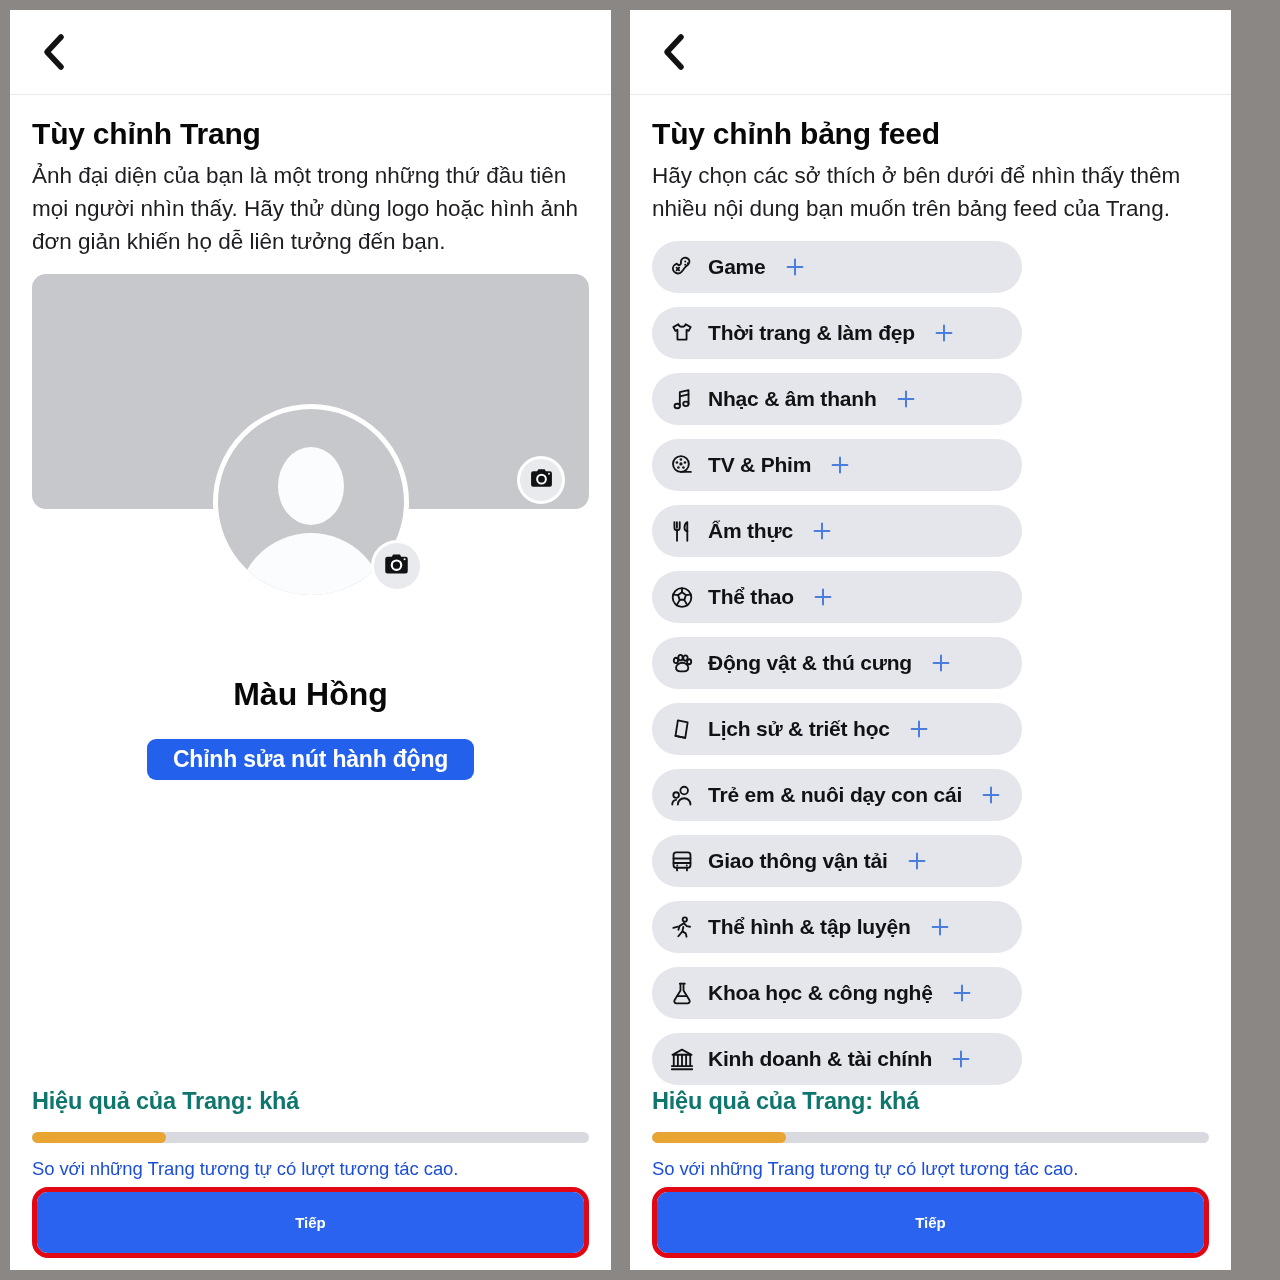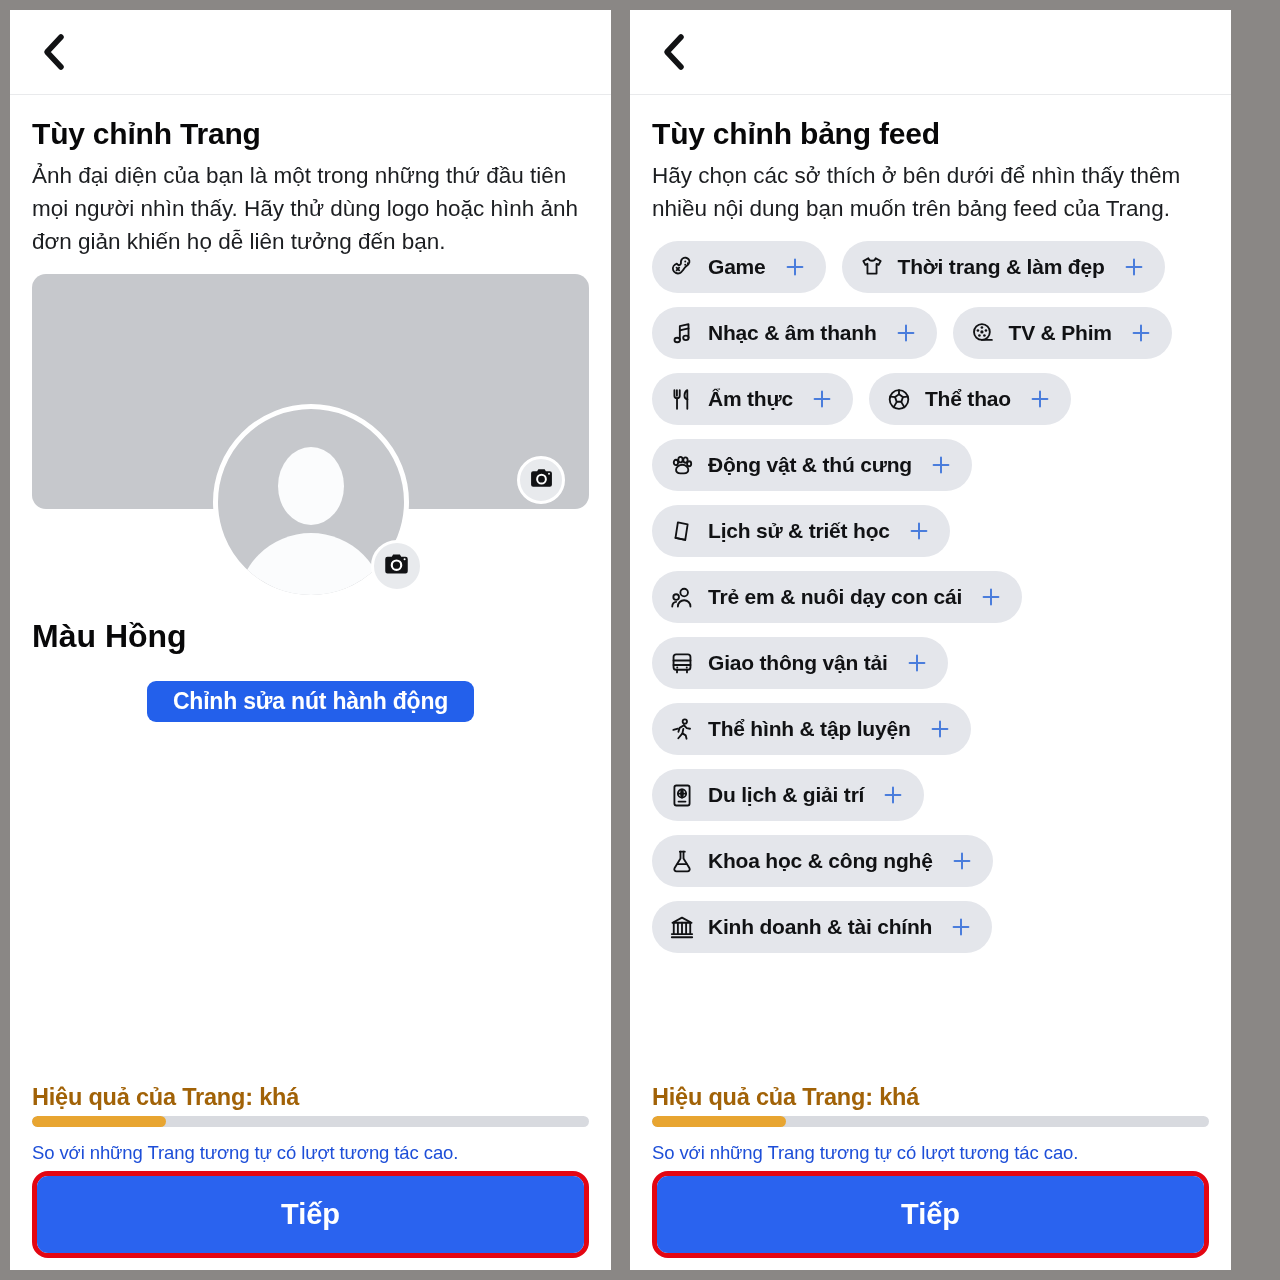--- a/index.html
+++ b/index.html
@@ -154,25 +154,25 @@
     background: #e8eaed;
     border: 3px solid #ffffff;
     display: flex;
     align-items: center;
     justify-content: center;
     cursor: pointer;
     box-sizing: border-box;
   }
 
   .page-name {
-    text-align: left;
+    text-align: center;
     font-size: 32px;
     font-weight: bold;
     color: #080809;
-    margin-top: 54px;
+    margin-top: 112px;
   }
   .action-btn-wrap {
     display: flex;
     justify-content: center;
     margin-top: 26px;
   }
   .action-btn {
     background: #2360eb;
     color: #ffffff;
     border: none;
@@ -185,20 +185,21 @@
     letter-spacing: -0.2px;
   }
 
   
   .chips {
     display: flex;
     flex-wrap: wrap;
     gap: 14px 16px;
     margin-top: 6px;
     align-content: flex-start;
+    flex-direction: column;
   }
   .chip {
     display: inline-flex;
     align-items: center;
     gap: 13px;
     background: #e4e6eb;
     border-radius: 30px;
     height: 52px;
     padding: 0 19px 0 17px;
     cursor: pointer;
@@ -233,22 +234,22 @@
 
   
   .footer {
     background: #ffffff;
     padding: 0 22px 12px 22px;
     box-sizing: border-box;
   }
   .perf-title {
     font-size: 23.5px;
     font-weight: bold;
-    color: #a16207;
-    margin-bottom: 5px;
+    color: #0f766e;
+    margin-bottom: 17px;
     letter-spacing: -0.2px;
   }
   .perf-title .grade { font-weight: bold; }
   .progress-track {
     width: 100%;
     height: 11px;
     border-radius: 6px;
     background: #d8dadf;
     overflow: hidden;
   }
@@ -271,21 +272,21 @@
     box-sizing: border-box;
   }
   .next-btn {
     display: block;
     width: 100%;
     background: #2a63ef;
     color: #ffffff;
     border: none;
     border-radius: 11px;
     font-family: "Liberation Sans", sans-serif;
-    font-size: 29px;
+    font-size: 15px;
     font-weight: bold;
     padding: 22px 0;
     cursor: pointer;
   }
 </style>
 </head>
 <body>
 
 <div class="stage">
 
@@ -548,36 +549,20 @@
             <span class="chip-label">Thể hình &amp; tập luyện</span>
             <span class="chip-plus">
               <svg width="24" height="24" viewBox="0 0 24 24">
                 <path d="M12 4.6v14.8M4.6 12h14.8" fill="none" stroke="#4a7ddc" stroke-width="2" stroke-linecap="round"></path>
               </svg>
             </span>
           </div>
           <div class="chip">
             <span class="chip-icon">
               <svg width="27" height="27" viewBox="0 0 24 24">
-                <rect x="5" y="2.8" width="14" height="18.4" rx="1.8" fill="none" stroke="#111214" stroke-width="1.7" stroke-linecap="round" stroke-linejoin="round"></rect>
-                <circle cx="12" cy="10.2" r="3.8" fill="none" stroke="#111214" stroke-width="1.7" stroke-linecap="round" stroke-linejoin="round"></circle>
-                <path d="M8.2 10.2h7.6M12 6.4c1.2 1.2 1.2 6.4 0 7.6c-1.2-1.2-1.2-6.4 0-7.6z" fill="none" stroke="#111214" stroke-width="1.7" stroke-linecap="round" stroke-linejoin="round"></path>
-                <path d="M8.8 17.6h6.4" fill="none" stroke="#111214" stroke-width="1.7" stroke-linecap="round" stroke-linejoin="round"></path>
-              </svg>
-            </span>
-            <span class="chip-label">Du lịch &amp; giải trí</span>
-            <span class="chip-plus">
-              <svg width="24" height="24" viewBox="0 0 24 24">
-                <path d="M12 4.6v14.8M4.6 12h14.8" fill="none" stroke="#4a7ddc" stroke-width="2" stroke-linecap="round"></path>
-              </svg>
-            </span>
-          </div>
-          <div class="chip">
-            <span class="chip-icon">
-              <svg width="27" height="27" viewBox="0 0 24 24">
                 <path d="M10 2.9h4.6" fill="none" stroke="#111214" stroke-width="1.7" stroke-linecap="round" stroke-linejoin="round"></path>
                 <path d="M10.6 2.9v6.4L5.2 18c-.9 1.5 .1 3.1 1.8 3.1h10c1.7 0 2.7-1.6 1.8-3.1l-5.4-8.7V2.9" fill="none" stroke="#111214" stroke-width="1.7" stroke-linecap="round" stroke-linejoin="round"></path>
                 <path d="M8 14.4h8.2" fill="none" stroke="#111214" stroke-width="1.7" stroke-linecap="round" stroke-linejoin="round"></path>
               </svg>
             </span>
             <span class="chip-label">Khoa học &amp; công nghệ</span>
             <span class="chip-plus">
               <svg width="24" height="24" viewBox="0 0 24 24">
                 <path d="M12 4.6v14.8M4.6 12h14.8" fill="none" stroke="#4a7ddc" stroke-width="2" stroke-linecap="round"></path>
               </svg>

